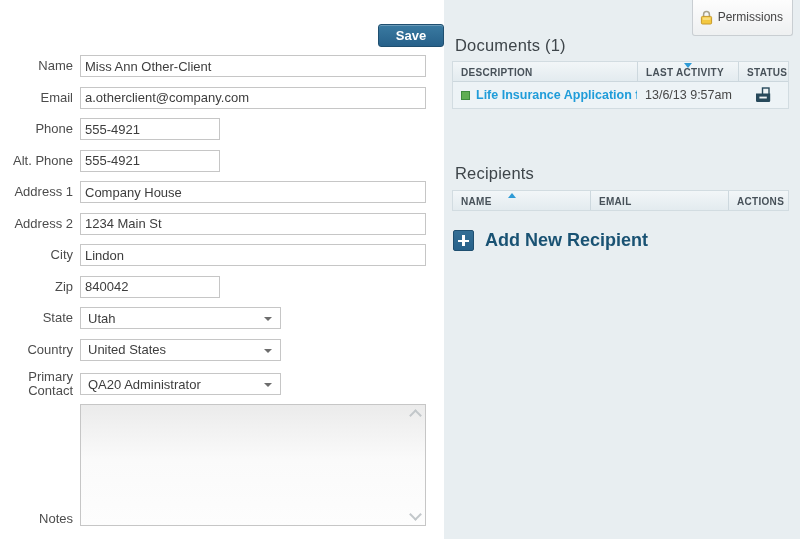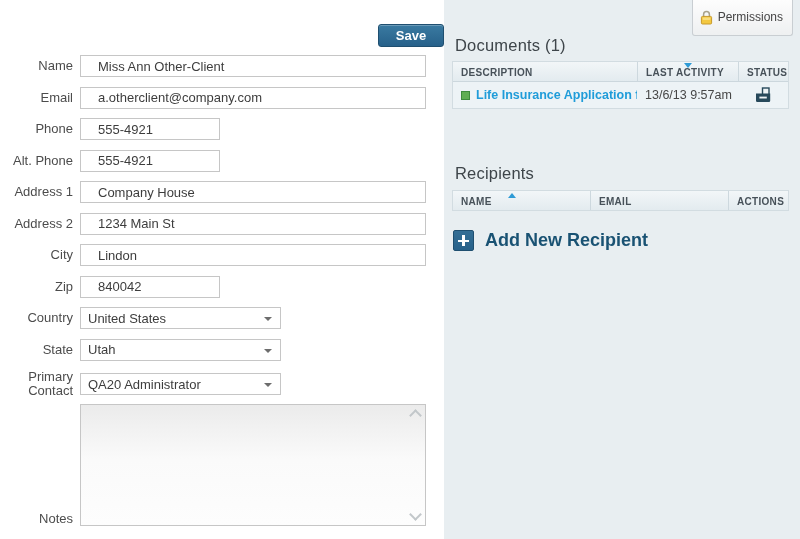--- a/index.html
+++ b/index.html
@@ -18,21 +18,21 @@
     box-shadow:inset 0 1px 0 rgba(255,255,255,.25);cursor:pointer;box-sizing:border-box;
   }
   .form-area{position:absolute;top:55px;left:0;width:444px;}
   .frow{display:flex;align-items:center;margin-bottom:9.5px;}
   .frow label{
     width:73px;text-align:right;margin-right:7px;flex:none;
     font-size:13px;color:#4c4c4c;line-height:14px;
   }
   .frow input{
     height:22px;box-sizing:border-box;border:1px solid #c6c6c6;background:#fff;
-    font-family:inherit;font-size:13px;color:#3d3d3d;padding:1px 17px;outline:none;
+    font-family:inherit;font-size:13px;color:#3d3d3d;padding:1px 4px;outline:none;
   }
   .inp-wide{width:346px;}
   .inp-narrow{width:140px;}
   .sel{
     width:201px;height:22px;box-sizing:border-box;border:1px solid #c6c6c6;background:#fff;
     display:flex;align-items:center;position:relative;padding-left:7px;
     font-size:13px;color:#3d3d3d;cursor:pointer;
   }
   .sel .caret{
     position:absolute;right:8px;top:9px;width:0;height:0;
@@ -134,30 +134,30 @@
     </div>
     <div class="frow">
       <label>City</label>
       <input class="inp-wide" value="Lindon" style="">
     </div>
     <div class="frow">
       <label>Zip</label>
       <input class="inp-narrow" value="840042" style="">
     </div>
     <div class="frow">
+      <label>State</label>
+      <div class="sel">
+        <span>Utah</span>
+        <span class="caret"></span>
+      </div>
+    </div>
+    <div class="frow">
       <label>Country</label>
       <div class="sel">
         <span>United States</span>
-        <span class="caret"></span>
-      </div>
-    </div>
-    <div class="frow">
-      <label>State</label>
-      <div class="sel">
-        <span>Utah</span>
         <span class="caret"></span>
       </div>
     </div>
     <div class="frow" style="margin-bottom:6px;">
       <label>Primary Contact</label>
       <div class="sel">
         <span>QA20 Administrator</span>
         <span class="caret"></span>
       </div>
     </div>

